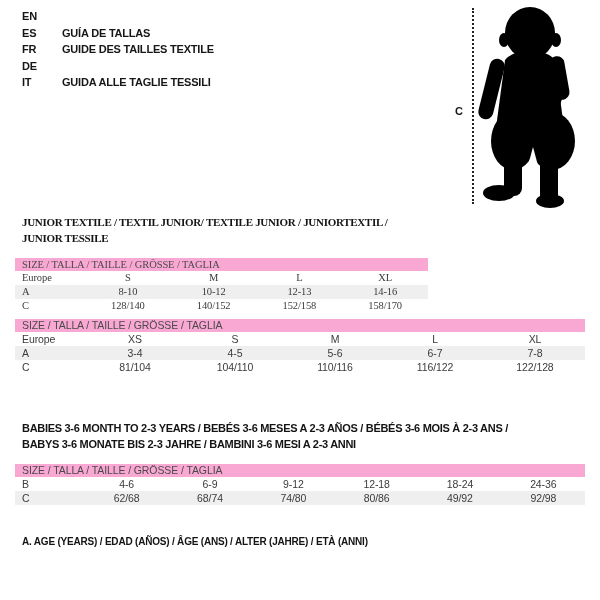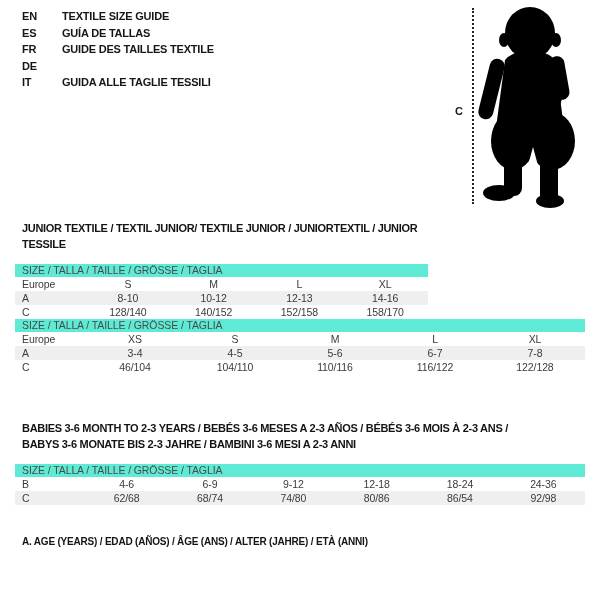--- a/index.html
+++ b/index.html
@@ -13,43 +13,42 @@
   .lang-code { width:40px; }
 
   
   .figure { position:absolute; left:445px; top:0; width:155px; height:215px; }
   .dotline { position:absolute; left:27px; top:8px; height:196px; width:0; border-left:2px dotted #222; }
   .c-label { position:absolute; left:10px; top:105px; font-size:11px; font-weight:bold; color:#161616; }
   .baby-svg { position:absolute; left:15px; top:0; }
 
   
   .sec { position:absolute; left:15px; }
-  .sec1 { top:220px; width:413px; }
+  .sec1 { top:214px; width:413px;font-family:Liberation Serif, serif; }
   .sec2 { top:319px; width:570px; }
   .sec3 { top:420px; width:570px; }
   .sec-title { font-weight:bold; font-size:11px; line-height:16px; letter-spacing:-0.3px; color:#141414; margin:0 0 12px 7px; }
   .sub { font-size:8px; vertical-align:-2px; letter-spacing:-0.3px; }
-  .thead { background:#5eead4; color:#4a4a4a; font-size:10.5px; height:13px; line-height:13px; padding-left:7px; letter-spacing:-0.1px; }
+  .thead { background:#f9a8d4; color:#4a4a4a; font-size:10.5px; height:13px; line-height:13px; padding-left:7px; letter-spacing:-0.1px; }
   .trow { display:flex; height:14px; line-height:14px; font-size:10.5px; color:#3b3b3b; letter-spacing:-0.1px; }
   .trow.shaded { background:#efefef; }
   .tlabel { width:70px; padding-left:7px; }
   .tcell { flex:1; text-align:center; }
 
   
   .footnotes { position:absolute; left:22px; top:533px; font-size:10px; font-weight:bold; line-height:17.3px; letter-spacing:-0.2px; color:#141414;text-align:center; }
 </style>
 </head>
 <body>
 
 <div class="canvas">
 
   <div class="lang-block">
     <div class="lang-row">
       <span class="lang-code">EN</span>
-      <span>TEXTILE SIZE GUIDE</span>
     </div>
     <div class="lang-row">
       <span class="lang-code">ES</span>
       <span>GUÍA DE TALLAS</span>
     </div>
     <div class="lang-row">
       <span class="lang-code">FR</span>
       <span>GUIDE DES TAILLES TEXTILE</span>
     </div>
     <div class="lang-row">
@@ -133,21 +132,21 @@
           <div class="trow shaded">
             <span class="tlabel">A</span>
             <span class="tcell">3-4</span>
             <span class="tcell">4-5</span>
             <span class="tcell">5-6</span>
             <span class="tcell">6-7</span>
             <span class="tcell">7-8</span>
           </div>
           <div class="trow">
             <span class="tlabel">C</span>
-            <span class="tcell">46/104</span>
+            <span class="tcell">81/104</span>
             <span class="tcell">104/110</span>
             <span class="tcell">110/116</span>
             <span class="tcell">116/122</span>
             <span class="tcell">122/128</span>
           </div>
         </div>
     </div>
   </div>
 
   <div class="sec sec3">
@@ -166,21 +165,21 @@
             <span class="tcell">12-18</span>
             <span class="tcell">18-24</span>
             <span class="tcell">24-36</span>
           </div>
           <div class="trow shaded">
             <span class="tlabel">C</span>
             <span class="tcell">62/68</span>
             <span class="tcell">68/74</span>
             <span class="tcell">74/80</span>
             <span class="tcell">80/86</span>
-            <span class="tcell">86/54</span>
+            <span class="tcell">49/92</span>
             <span class="tcell">92/98</span>
           </div>
         </div>
     </div>
   </div>
 
   <div class="footnotes">
     <div>A. AGE (YEARS) / EDAD (AÑOS) / ÂGE (ANS) / ALTER (JAHRE) / ETÀ (ANNI)</div>
   </div>
 

